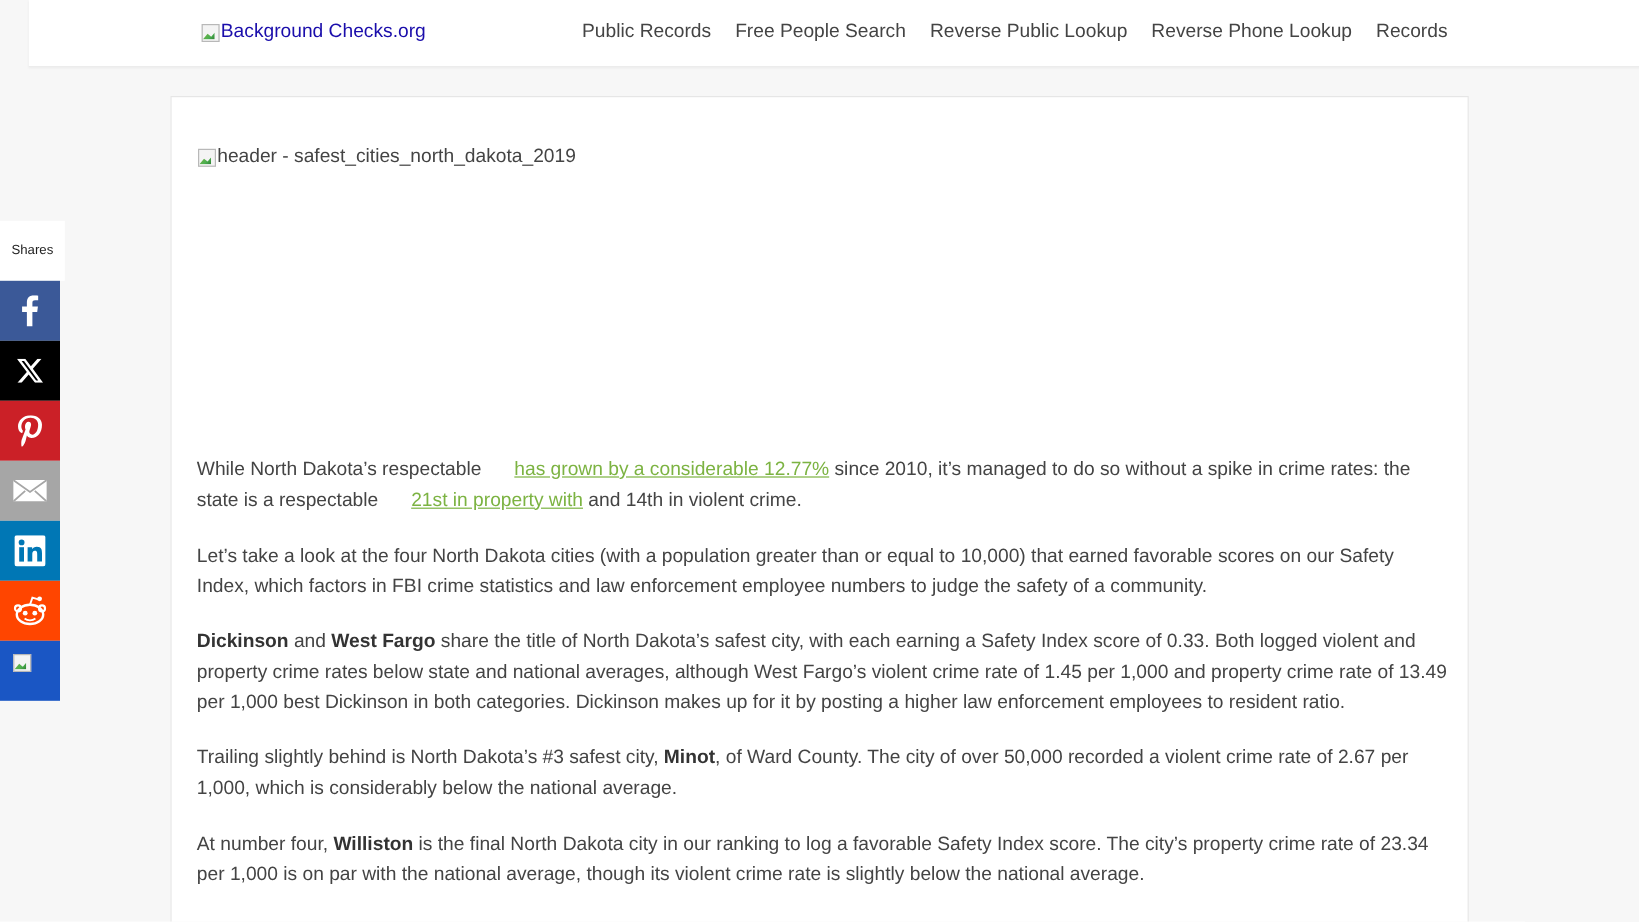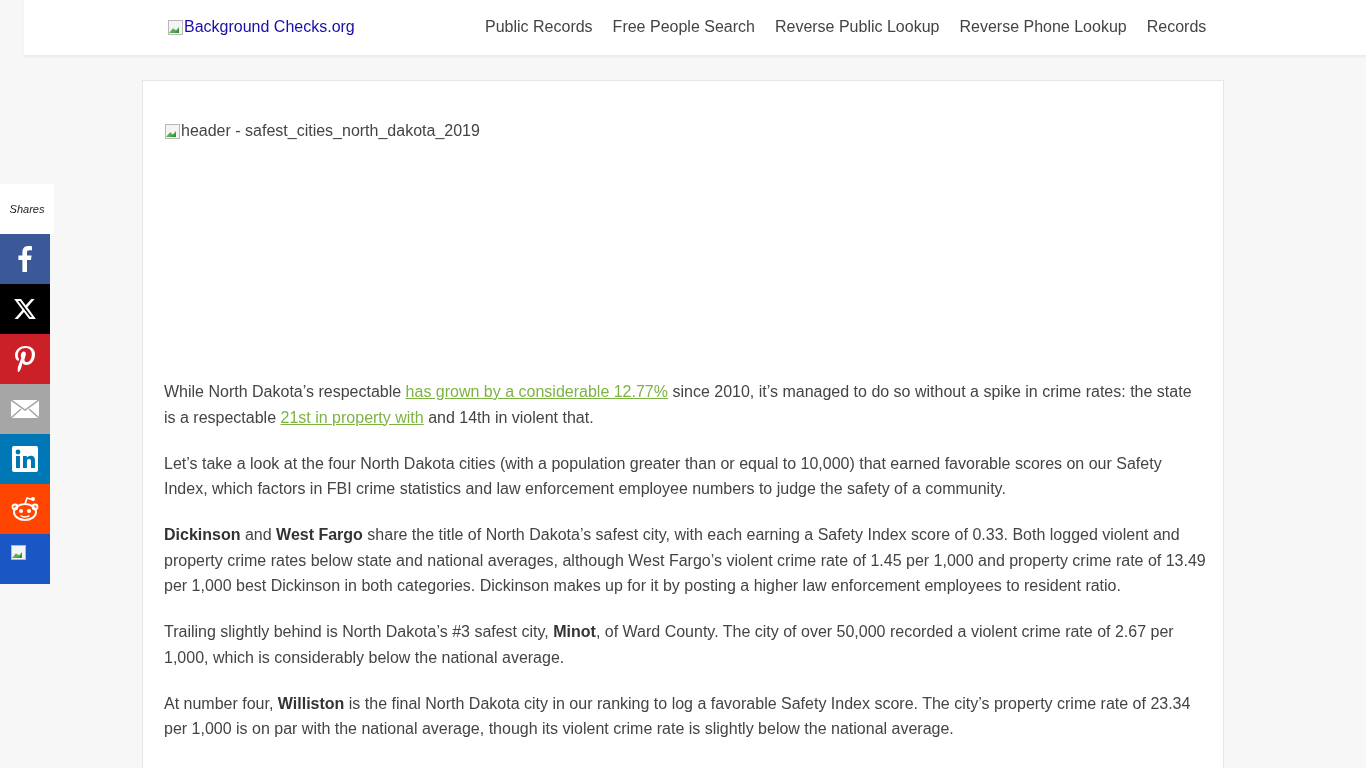--- a/index.html
+++ b/index.html
@@ -36,21 +36,21 @@
     clip-path: polygon(0 100%, 40% 20%, 70% 60%, 100% 0, 100% 100%);
   }
   .nav {
     position: absolute; top: 18px; left: 461px;
     display: flex; gap: 20px; justify-content: center;
   }
   .nav a {
     font-size: 16px; color: #444; text-decoration: none; white-space: nowrap;
   }
   .share-bar {
-    position: absolute; left: 0; top: 184px; width: 54px; font-style: italic;
+    position: absolute; left: 0; top: 184px; width: 54px;
   }
   .share-count {
     height: 50px; background: #fff;
     display: flex; align-items: center; justify-content: center;
     font-size: 11px; color: #222;
   }
   .share-btn {
     width: 50px; height: 50px;
     display: flex; align-items: center; justify-content: center;
     color: #fff; cursor: pointer;
@@ -63,21 +63,21 @@
   .header-img {
     position: absolute; left: 21px; top: 41px;
     display: flex; align-items: center;
     font-size: 16px; color: #444;
   }
   .article {
     position: absolute; left: 21px; top: 298px; width: 1042px;
     font-size: 16px; line-height: 25.5px; color: #444;
   }
   .article p { margin-bottom: 20.5px; }
-  .article a { color: #7cb342; text-decoration: underline; }
+  .article a { color: #7cb342; text-decoration: underline; margin-left: 23px; }
   .article b { color: #333; font-weight: bold; }
 </style>
 </head>
 <body>
 
 <div class="topbar">
   <a class="logo">
     <span class="broken-img"></span>
     <span>Background Checks.org</span>
   </a>
@@ -139,21 +139,21 @@
   </div>
 </div>
 
 <div class="content">
   <div class="header-img">
     <span class="broken-img"></span>
     <span>header - safest_cities_north_dakota_2019</span>
   </div>
 
   <div class="article">
-    <p><span>While North Dakota’s respectable </span><a>has grown by a considerable 12.77%</a><span> since 2010, it’s managed to do so without a spike in crime rates: the state is a respectable </span><a>21st in property with</a><span> and 14th in violent that.</span></p>
+    <p><span>While North Dakota’s respectable </span><a>has grown by a considerable 12.77%</a><span> since 2010, it’s managed to do so without a spike in crime rates: the state is a respectable </span><a>21st in property with</a><span> and 14th in violent crime.</span></p>
 
     <p>Let’s take a look at the four North Dakota cities (with a population greater than or equal to 10,000) that earned favorable scores on our Safety Index, which factors in FBI crime statistics and law enforcement employee numbers to judge the safety of a community.</p>
 
     <p><b>Dickinson</b><span> and </span><b>West Fargo</b><span> share the title of North Dakota’s safest city, with each earning a Safety Index score of 0.33. Both logged violent and property crime rates below state and national averages, although West Fargo’s violent crime rate of 1.45 per 1,000 and property crime rate of 13.49 per 1,000 best Dickinson in both categories. Dickinson makes up for it by posting a higher law enforcement employees to resident ratio.</span></p>
 
     <p><span>Trailing slightly behind is North Dakota’s #3 safest city, </span><b>Minot</b><span>, of Ward County. The city of over 50,000 recorded a violent crime rate of 2.67 per 1,000, which is considerably below the national average.</span></p>
 
     <p><span>At number four, </span><b>Williston</b><span> is the final North Dakota city in our ranking to log a favorable Safety Index score. The city’s property crime rate of 23.34 per 1,000 is on par with the national average, though its violent crime rate is slightly below the national average.</span></p>
   </div>
 </div>

